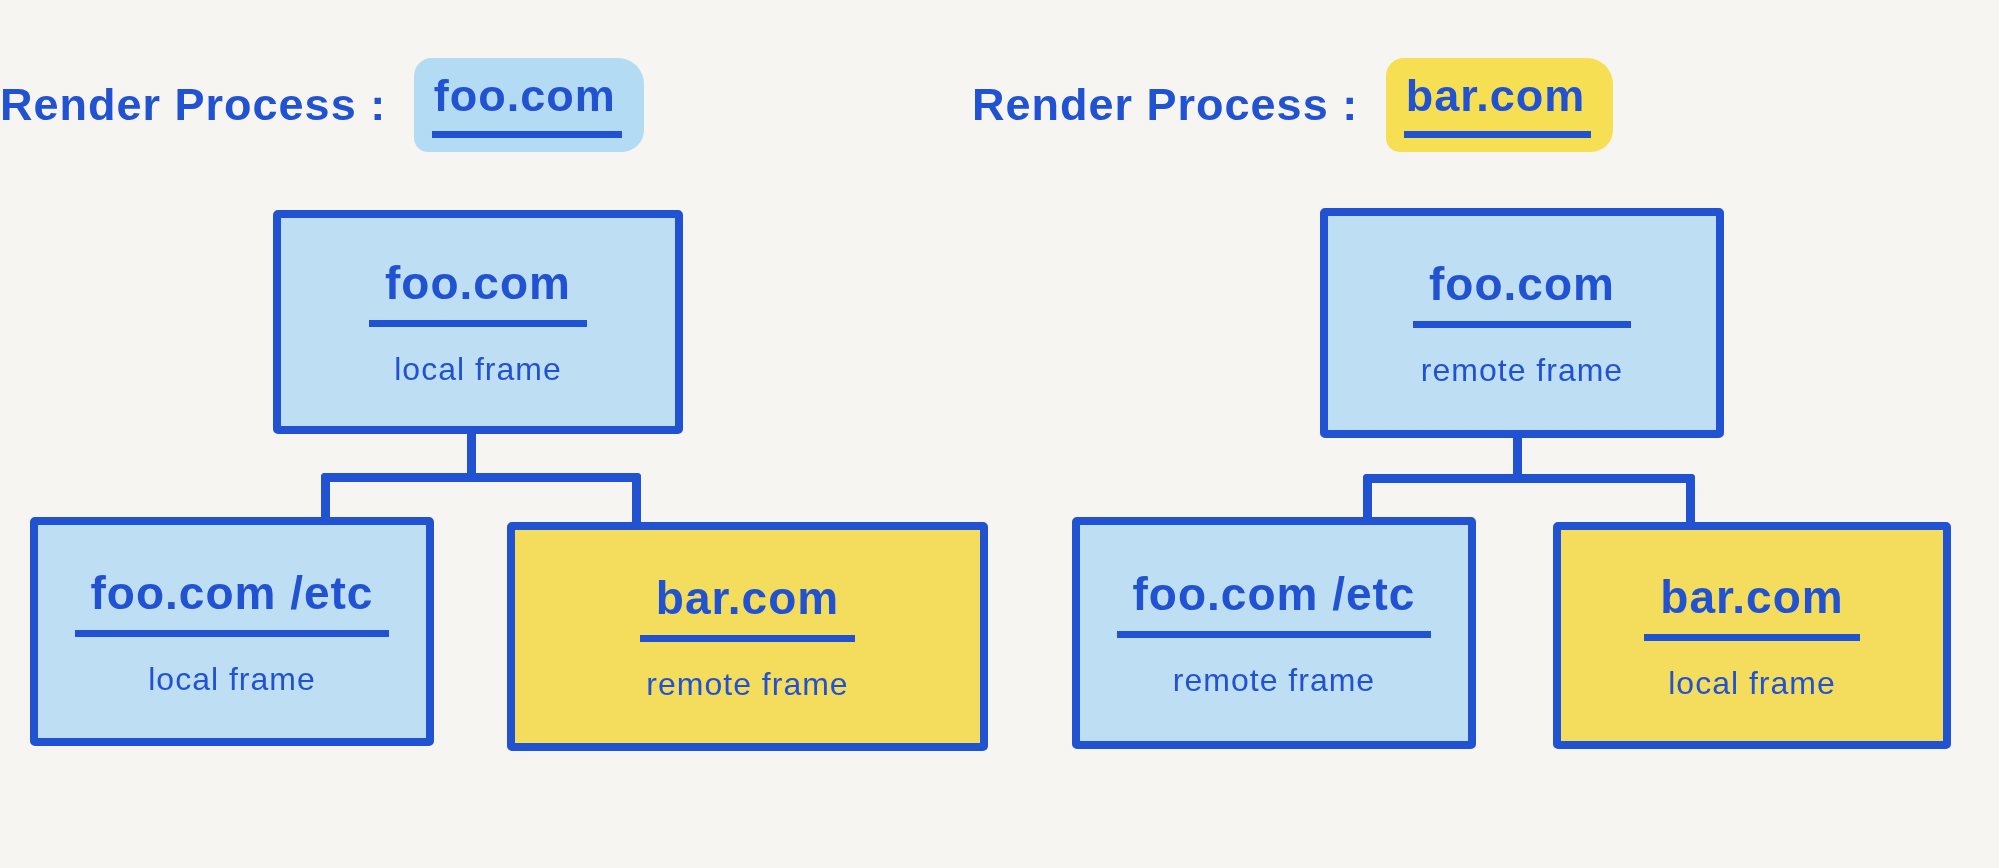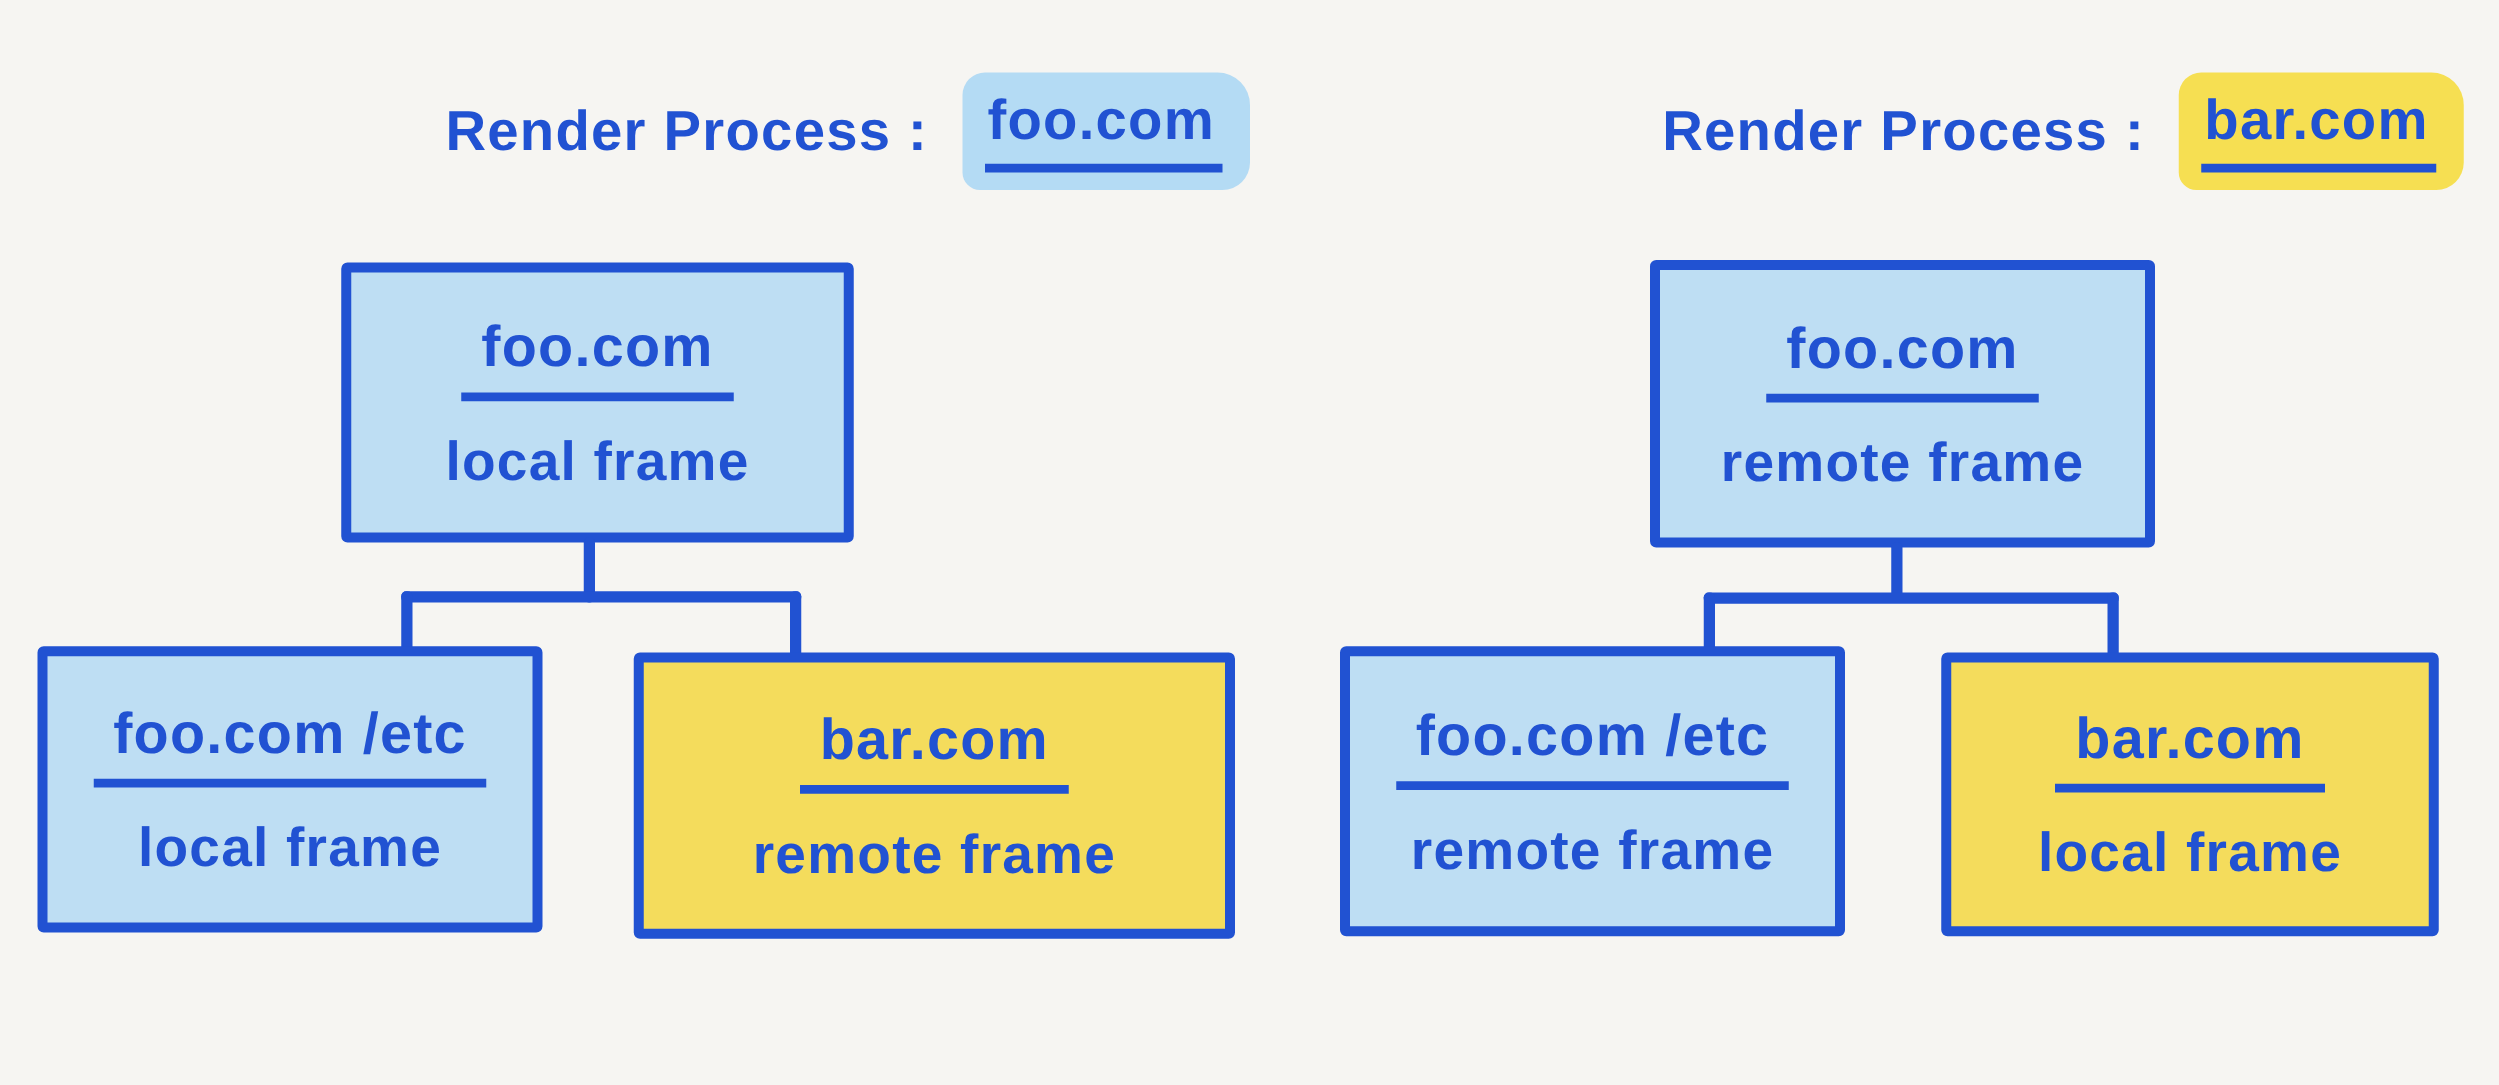--- a/index.html
+++ b/index.html
@@ -15,21 +15,21 @@
   body{
     background:var(--bg);
     font-family:"Liberation Sans","DejaVu Sans",sans-serif;
     color:var(--ink);
   }
   .canvas{position:relative;width:1999px;height:868px;}
 
   
   .title{
     position:absolute;
-    text-align:right;
+    text-align:left;
     font-size:45px;
     font-weight:700;
     letter-spacing:1px;
     white-space:nowrap;
   }
   .title-prefix{vertical-align:middle;}
   .title-hl{
     display:inline-block;
     vertical-align:middle;
     margin-left:14px;
@@ -62,22 +62,22 @@
   .node.yellow{background:var(--yellow-fill);}
   .domain{
     font-size:46px;
     font-weight:700;
     letter-spacing:1px;
     border-bottom:7px solid var(--ink);
     padding:0 16px 10px;
     white-space:nowrap;
   }
   .frame{
-    font-size:44px;
-    font-weight:700;
+    font-size:32px;
+    font-weight:400;
     letter-spacing:1px;
     white-space:nowrap;
   }
 
   .t1-root  {left:273px; top:210px; width:410px; height:224px;}
   .t1-childL{left:30px;  top:517px; width:404px; height:229px;}
   .t1-childR{left:507px; top:522px; width:481px; height:229px;}
 
   .t2-root  {left:1320px;top:208px; width:404px; height:230px;}
   .t2-childL{left:1072px;top:517px; width:404px; height:232px;}

